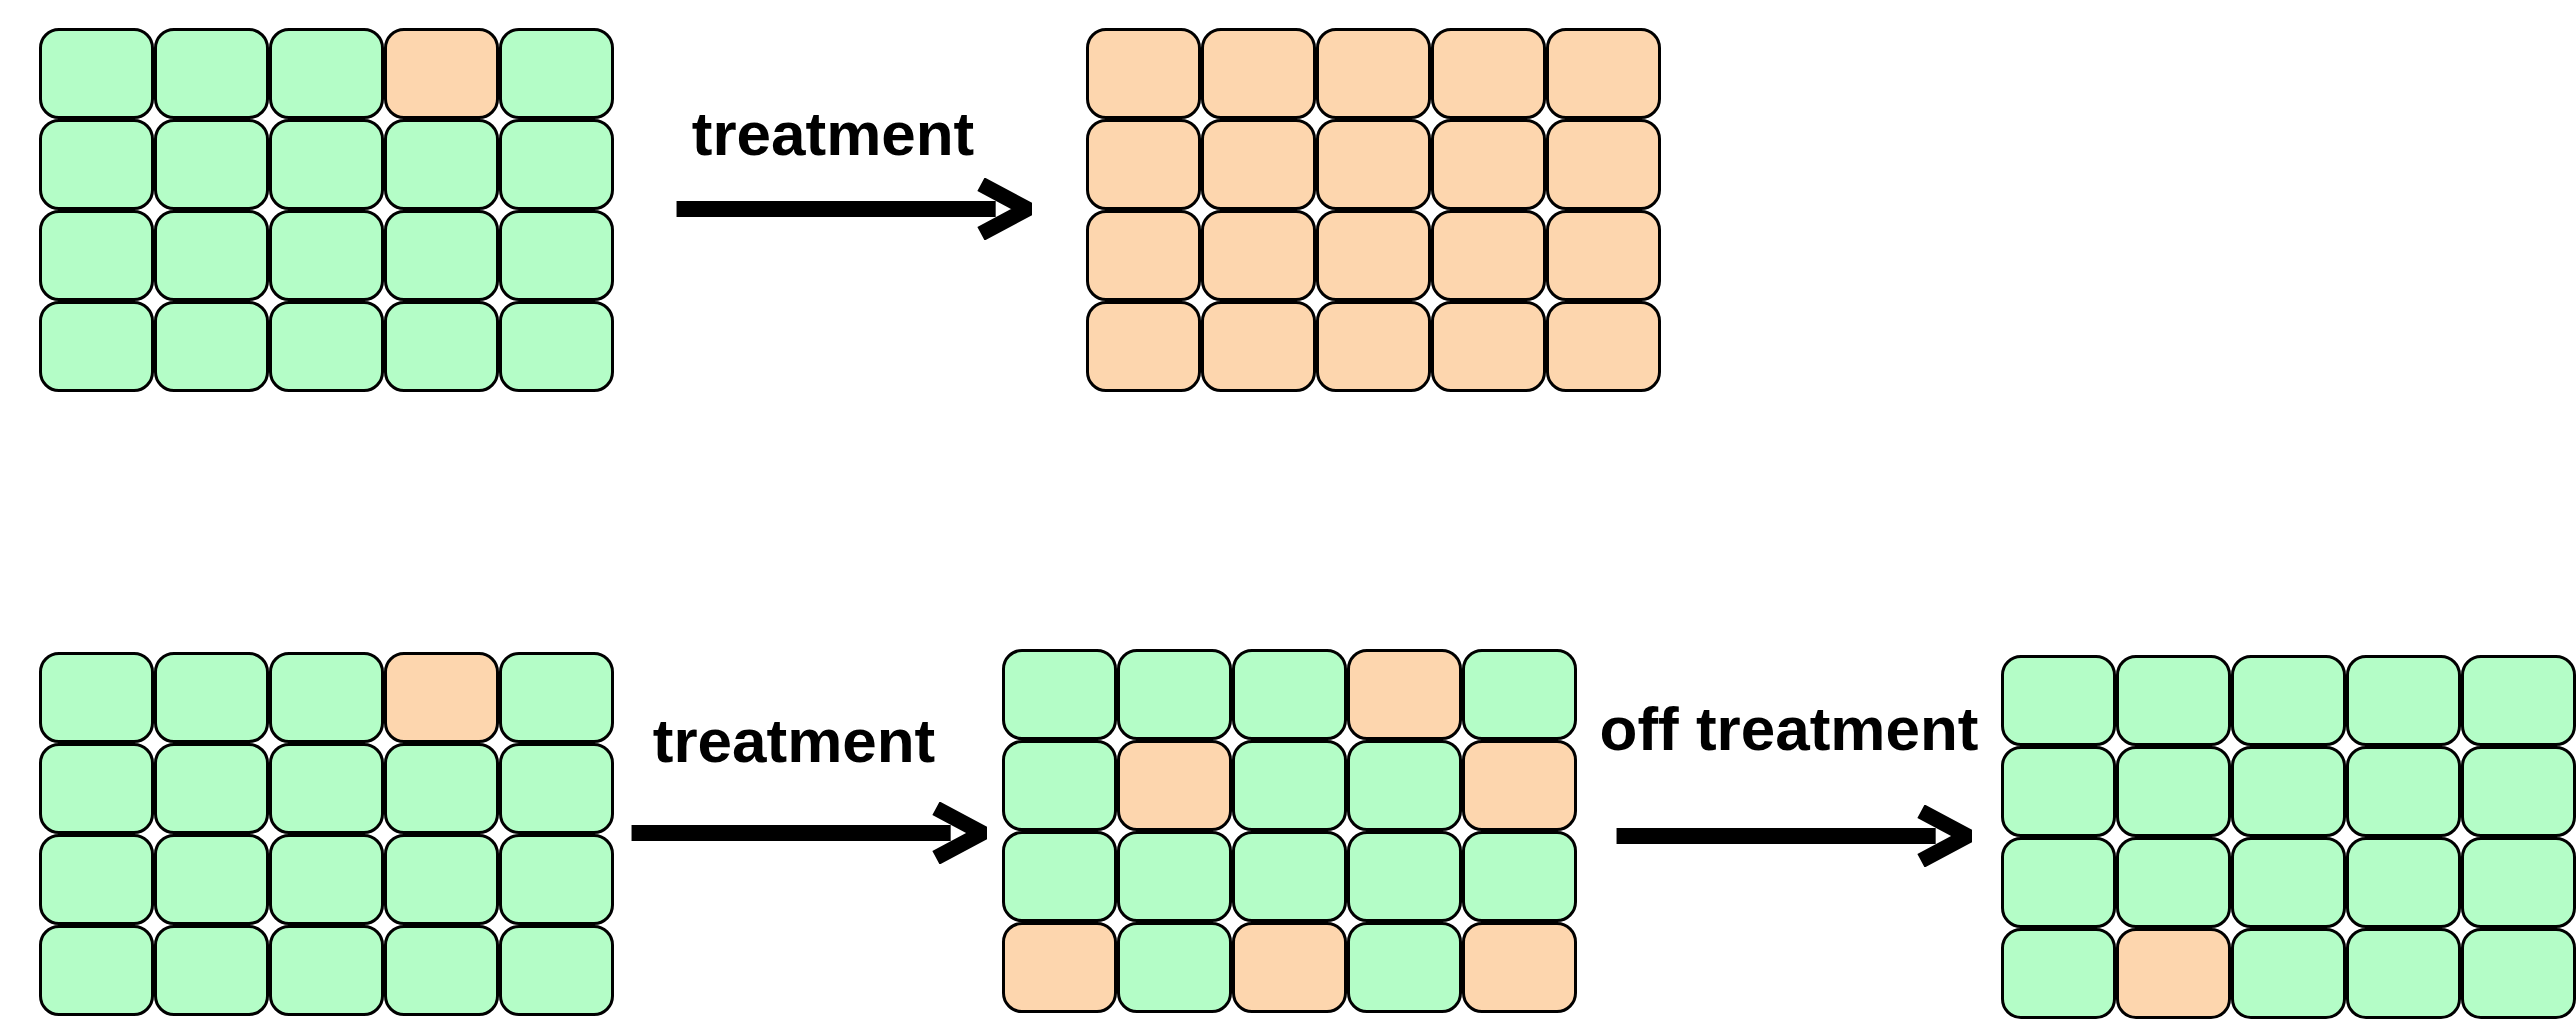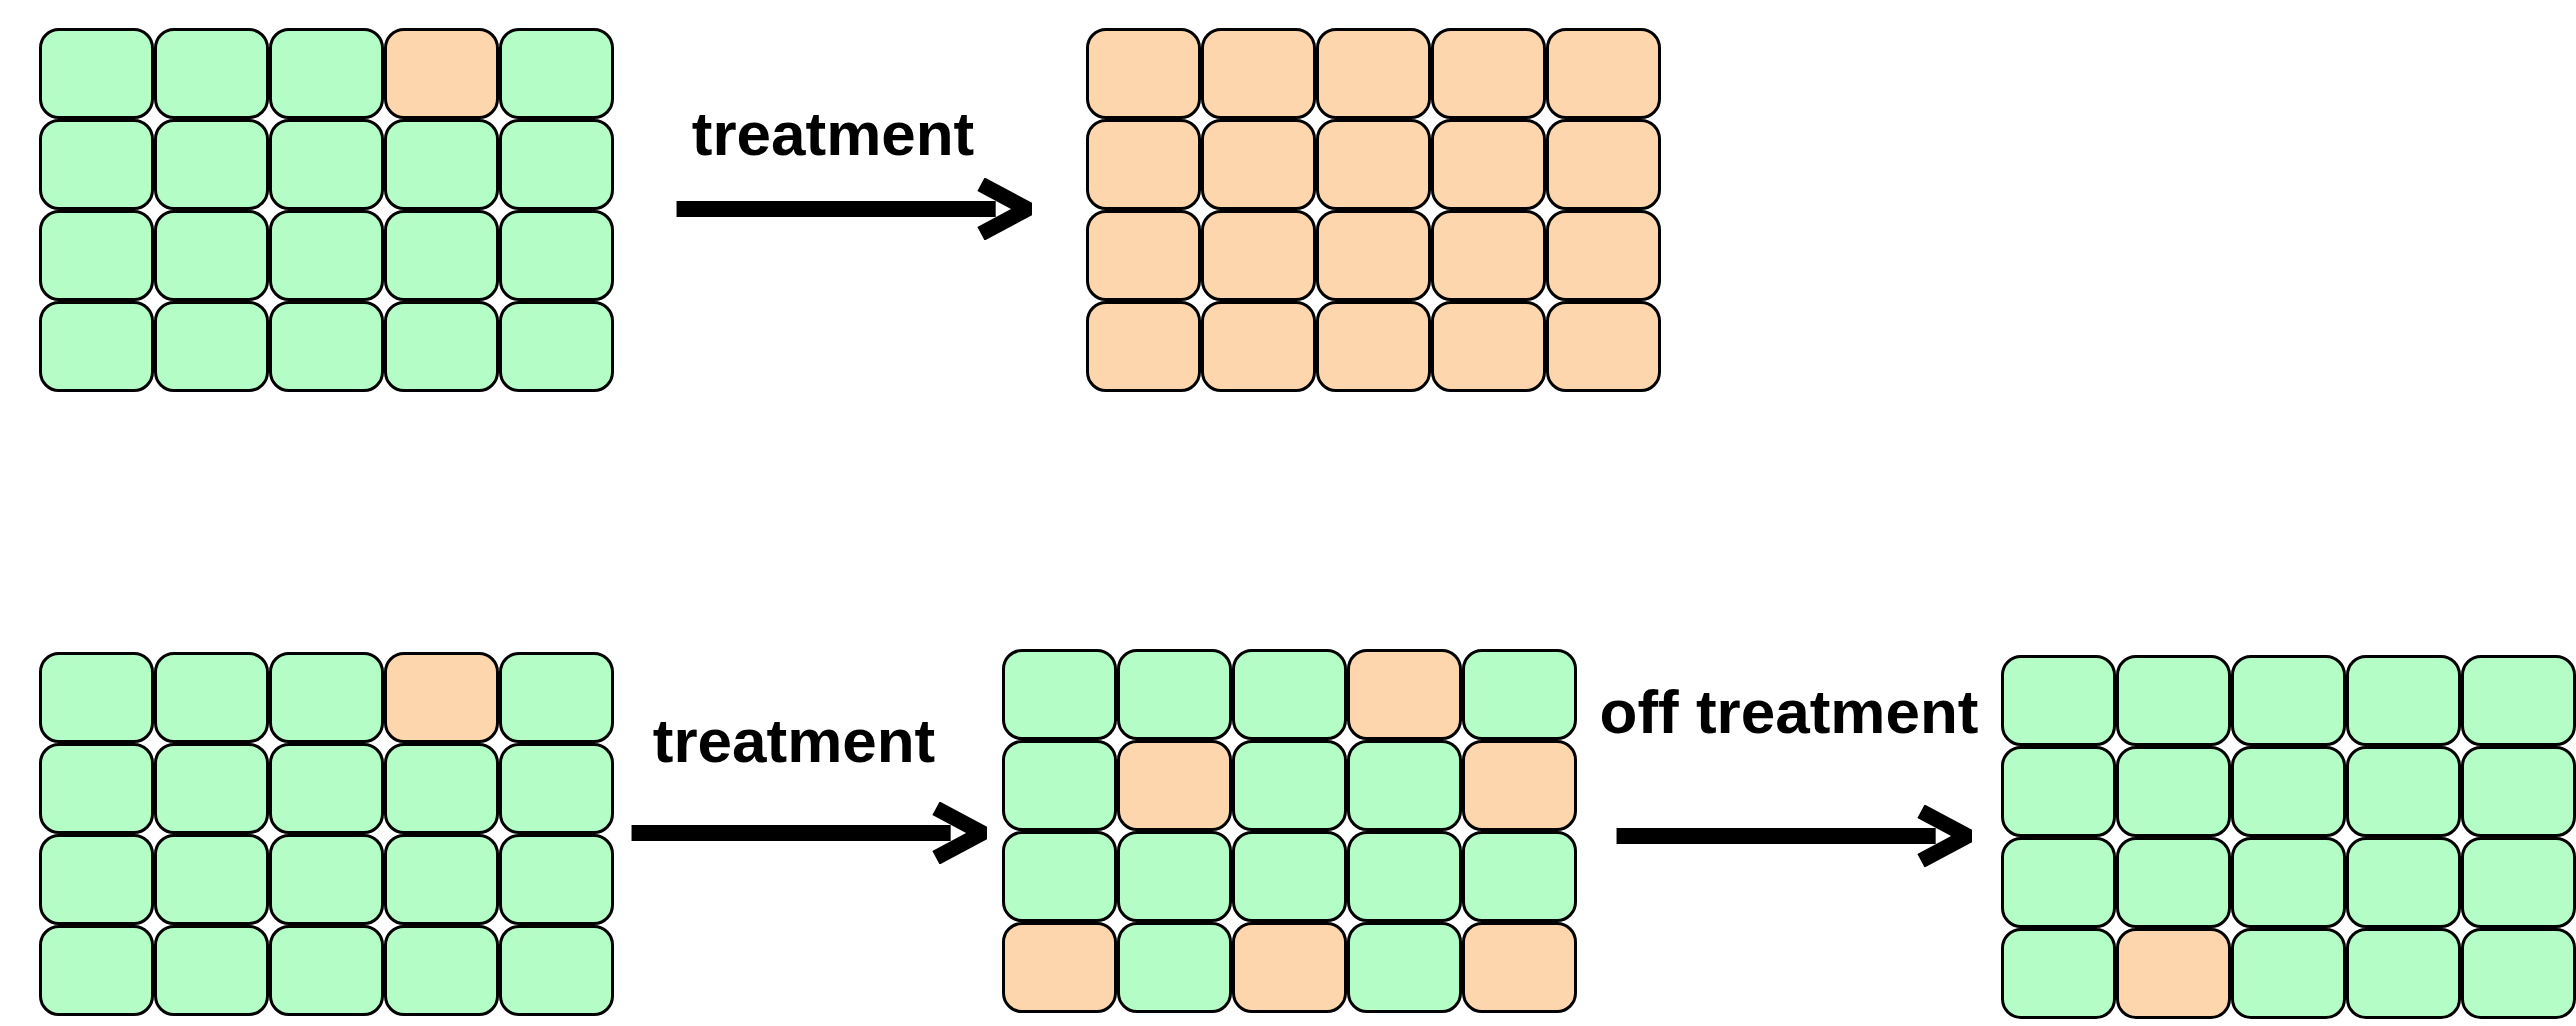--- a/index.html
+++ b/index.html
@@ -37,21 +37,21 @@
     position: absolute;
     font-size: 62px;
     font-weight: 700;
     line-height: 1;
     color: #000000;
     white-space: nowrap;
     transform: translateX(-50%);
   }
   .label-top-treatment    { left: 813px; top: 103px; }
   .label-bottom-treatment { left: 774px; top: 710px; }
-  .label-off-treatment    { left: 1769px; top: 681px; }
+  .label-off-treatment    { left: 1769px; top: 698px; }
 
   .arrow { position: absolute; }
   .arrow-top          { left: 655px;  top: 178px;  }
   .arrow-bottom-left  { left: 610px;  top: 802px; }
   .arrow-bottom-right { left: 1595px; top: 805px; }
 </style>
 </head>
 <body>
 
 <div class="canvas">

